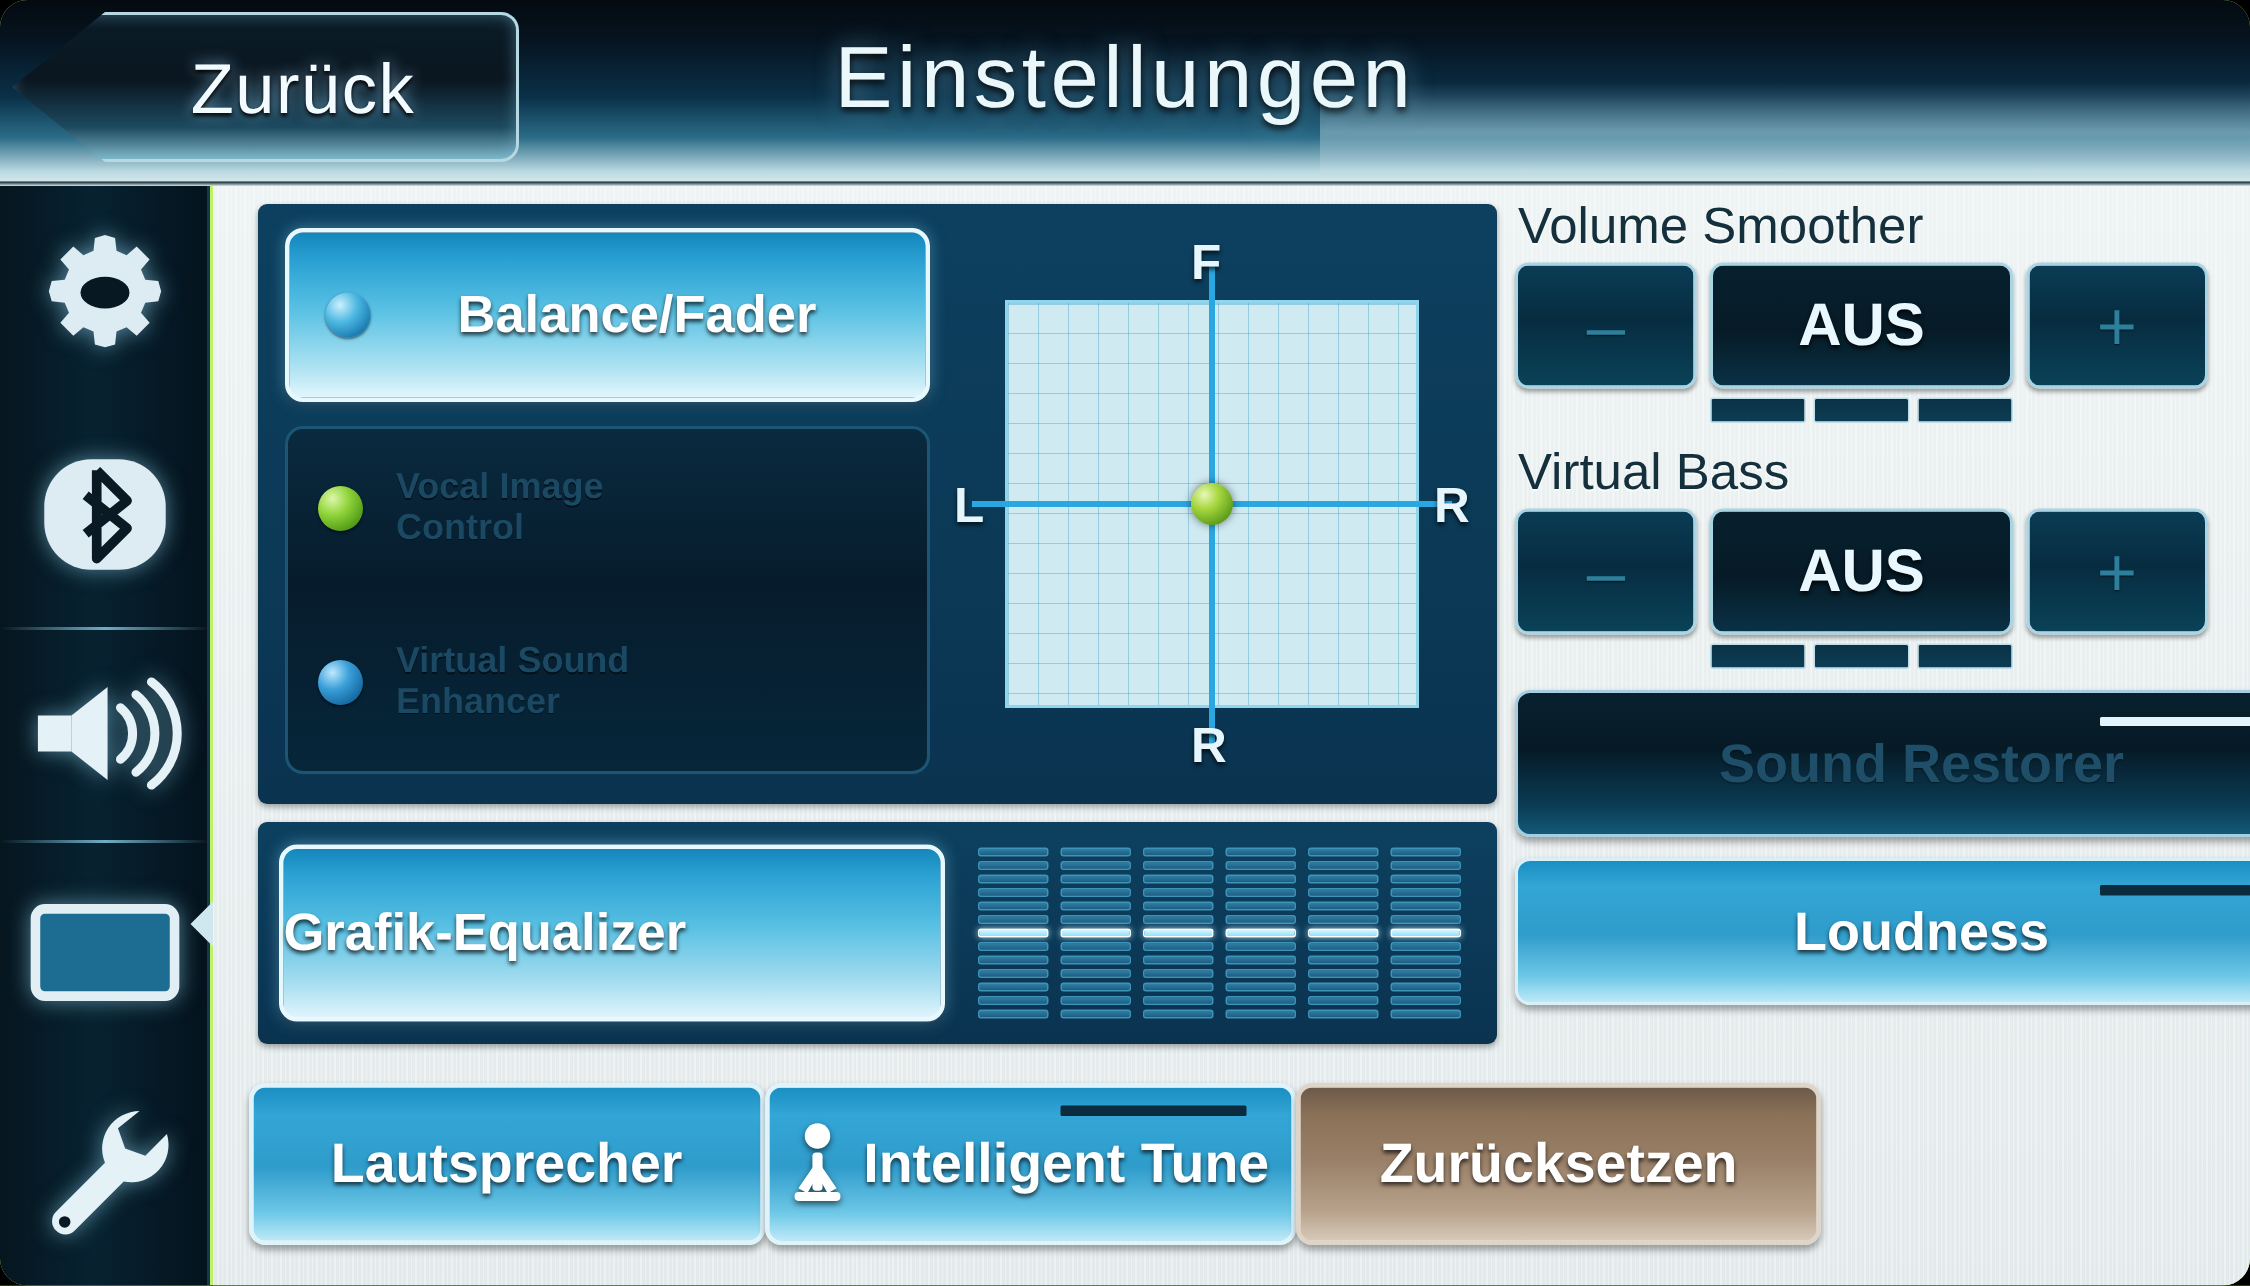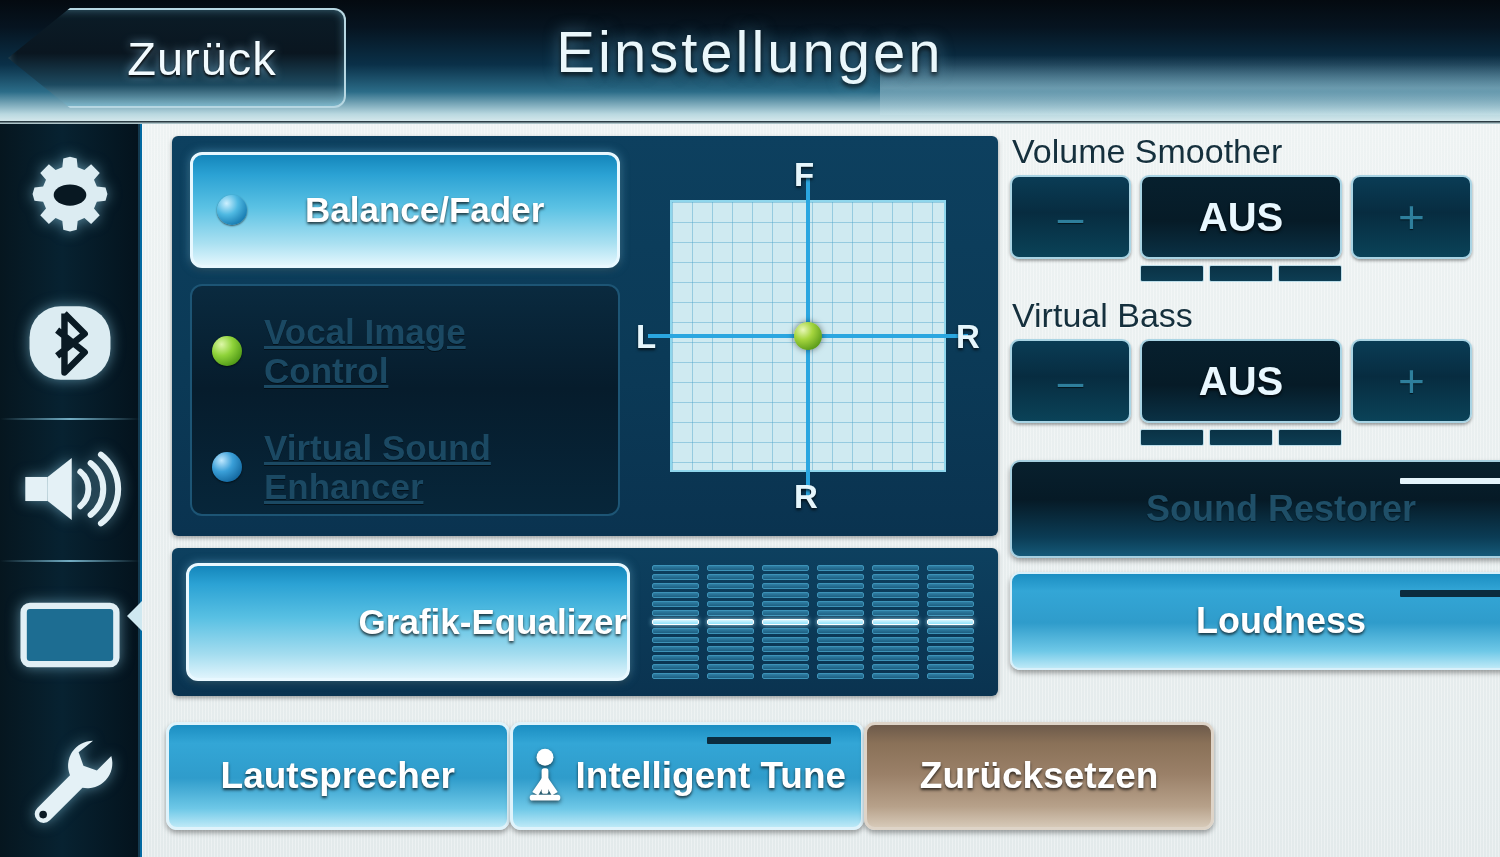--- a/index.html
+++ b/index.html
@@ -1,20 +1,20 @@
 <!DOCTYPE html>
 <html><head>
 <meta charset="utf-8">
 <style>
   * { margin:0; padding:0; box-sizing:border-box; }
   html,body{ width:1500px; height:857px; overflow:hidden; background:#000; }
   body{ font-family:"Liberation Sans", sans-serif; }
 
   #screen{ position:relative; width:1500px; height:857px; overflow:hidden;
-           background:#0369a1; }
+           background:#bef264;border-radius:18px; }
 
   
   #header{ position:absolute; left:0; top:0; width:1500px; height:124px;
            background:linear-gradient(to bottom,#040a10 0%,#061420 22%,#0a3048 52%,#2b6c88 74%,#b9d8e0 92%,#dfeef0 100%);
            overflow:hidden; }
   #header:after{ content:""; position:absolute; left:0; bottom:0; width:100%; height:3px;
            background:linear-gradient(to bottom,#0a1a22,#cfe6ea); }
   #header-sheen{ position:absolute; right:0; top:55px; width:620px; height:60px;
            background:linear-gradient(to bottom, rgba(180,215,225,0) 0%, rgba(190,220,230,.45) 55%, rgba(220,240,245,.15) 100%);
            pointer-events:none; }
@@ -75,22 +75,22 @@
          border:2px solid #1d5575; border-radius:12px; cursor:pointer; }
 
   .bullet{ width:30px; height:30px; border-radius:50%; flex:0 0 auto;
            box-shadow:0 1px 2px rgba(0,0,0,.6); }
   .bullet.cyan{ background:radial-gradient(circle at 32% 28%, #cdf0ff 0%, #4fb9e2 38%, #1b7fb4 75%, #0f5f8c 100%); }
   .bullet.green{ background:radial-gradient(circle at 32% 28%, #ddf7a8 0%, #8fd33a 38%, #4f9916 78%, #357010 100%); }
   .bullet.blue{ background:radial-gradient(circle at 32% 28%, #bfe8ff 0%, #3a9fd8 38%, #1368a0 78%, #0b4c78 100%); }
 
   .opt-label{ margin-left:22px; font-size:35px; font-weight:bold; }
   #balance-label{ color:#ffffff; text-shadow:0 2px 3px rgba(0,0,0,.75);padding-left:36px; }
-  .dim-label{ color:#1b4963; font-size:35px; line-height:1.12;
-           text-shadow:0 1px 0 rgba(0,0,0,.5);text-decoration:underline; }
+  .dim-label{ color:#1b4963; font-size:24px; line-height:1.12;
+           text-shadow:0 1px 0 rgba(0,0,0,.5); }
 
   .dim-row{ position:absolute; display:flex; align-items:center; }
   #vic-row{ left:20px; top:26px; width:400px; }
   #vse-row{ left:20px; top:142px; width:400px; }
 
   
   #pad-wrap{ position:absolute; left:462px; top:14px; width:348px; height:372px; }
   #pad-grid{ position:absolute; left:36px; top:50px; width:276px; height:272px;
            background:#cfeaf1; border:2px solid #8fd6ec;
            background-image:
@@ -111,21 +111,21 @@
   #pad-L{ left:2px; top:168px; }
   #pad-Rr{ left:322px; top:168px; }
 
   
   #eq-panel{ position:absolute; left:30px; top:424px; width:826px; height:148px;
          background:linear-gradient(to bottom,#0d405f,#0a3350);
          border-radius:6px; box-shadow:0 2px 4px rgba(0,0,0,.35);
          display:flex; align-items:center; }
   #eq-btn{ margin-left:14px; width:444px; height:118px; border-radius:12px; cursor:pointer;
          background:linear-gradient(to bottom,#1486bb 0%,#2ba2d4 16%,#58c0e3 46%,#a2dcef 78%,#dff4fc 100%);
-         border:3px solid #e8f8ff; display:flex; align-items:center; justify-content:flex-end;
+         border:3px solid #e8f8ff; display:flex; align-items:center; justify-content:flex-start;
          box-shadow:0 0 10px rgba(120,200,235,.5), 0 3px 5px rgba(0,0,0,.4); }
   #eq-btn-label{ font-size:35px; font-weight:bold; color:#fff; text-shadow:0 2px 3px rgba(0,0,0,.75); }
   #eq-bands{ margin-left:22px; display:flex; gap:8px; }
   .eq-band{ display:flex; flex-direction:column; gap:3px; cursor:pointer; }
   .eq-seg{ width:47px; height:6px; border-radius:2px;
            background:linear-gradient(to bottom,#2f7ea4,#1d5e80); border:1px solid #3d93b8; }
   .eq-seg.on{ background:linear-gradient(to bottom,#d7f6ff,#8fe2fb);
            border:1px solid #ffffff; box-shadow:0 0 5px rgba(170,235,255,.9); }
 
   

